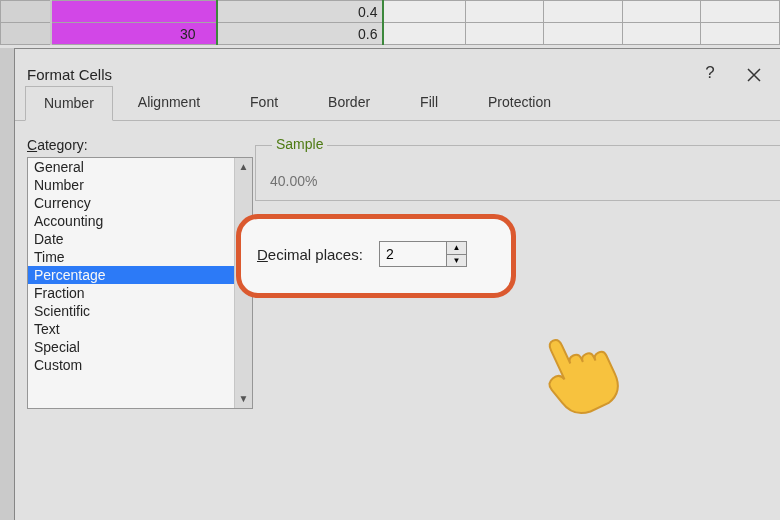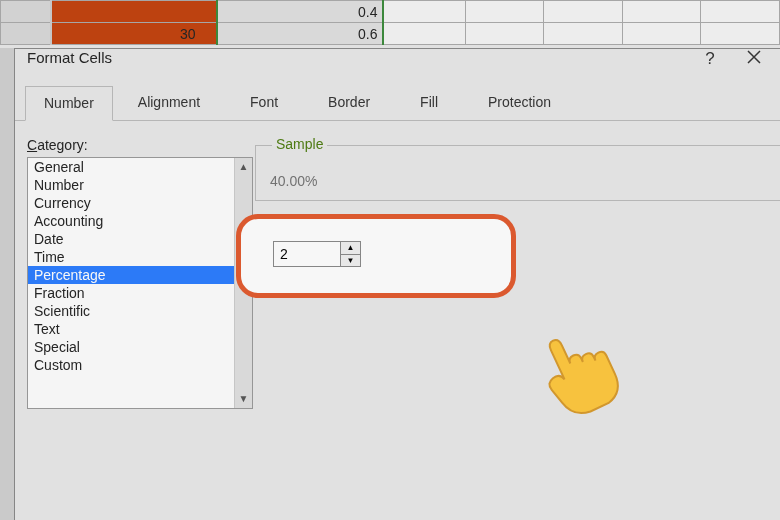--- a/index.html
+++ b/index.html
@@ -1,29 +1,29 @@
 <!DOCTYPE html>
 <html><head>
   <meta charset="utf-8">
   <style>
     * { margin: 0; padding: 0; box-sizing: border-box; font-family: 'Segoe UI', Tahoma, sans-serif; }
     body { width: 780px; height: 520px; background: #d0d0d0; overflow: hidden; position: relative; }
     
     
     .sheet { position: absolute; top: 0; left: 0; right: 0; height: 48px; background: #e8e8e8; }
     .sheet table { border-collapse: collapse; width: 100%; }
-    .sheet td { border: 1px solid #aaa; height: 22px; background: #c2410c; padding: 0 4px; text-align: right; font-size: 14px; color: #222; }
+    .sheet td { border: 1px solid #aaa; height: 22px; background: #d946ef; padding: 0 4px; text-align: right; font-size: 14px; color: #222; }
     .sheet td.rowhdr { background: #d8d8d8; width: 50px; text-align: center; border-right: 2px solid #ccc; }
     .sheet td.sel { background: #e0e0e0; border-left: 2px solid #3a8b3a; border-right: 2px solid #3a8b3a; }
     .sheet td.wide { width: 166px; }
     .sheet td.empty { background: #f5f5f5; }
     
     
     .dialog { position: absolute; top: 48px; left: 14px; right: 0; bottom: 0; background: #e8e8e8; border: 1px solid #888; border-right: none; border-bottom: none; }
-    .titlebar { height: 34px; display: flex; align-items: flex-start; padding: 0 12px; }
+    .titlebar { height: 34px; display: flex; align-items: flex-end; padding: 0 12px; }
     .titlebar .title { font-size: 15px; color: #222; flex: 1; }
     .titlebar .help { width: 28px; text-align: center; font-size: 17px; color: #333; margin-right: 16px; cursor: default; }
     .titlebar .close { width: 28px; text-align: center; cursor: default; }
     .titlebar .close svg { display: block; margin: 0 auto; }
     
     .tabrow { height: 36px; display: flex; padding-left: 10px; border-bottom: 1px solid #bbb; margin-top: 2px; }
     .tab { padding: 8px 18px; font-size: 14px; color: #333; border: 1px solid transparent; border-bottom: none; cursor: default; }
     .tab.active { background: #e8e8e8; border-color: #bbb; position: relative; top: 1px; border-bottom: 1px solid #e8e8e8; }
     .tab:not(.active) { padding: 8px 24px; }
     
@@ -142,20 +142,23 @@
       <div class="samplebox">
         <div class="samplelbl">Sample</div>
         <div class="sampleval">40.00%</div>
       </div>
     </div>
   </div>
 </div>
 
 <div class="highlight">
   <div class="decrow">
+    <div class="declabel">
+      <span class="u">D</span><span>ecimal places:</span>
+    </div>
     <div class="decinput">
       <input type="text" value="2" style="">
       <div class="spin">
         <div>▲</div>
         <div>▼</div>
       </div>
     </div>
   </div>
 </div>
 

